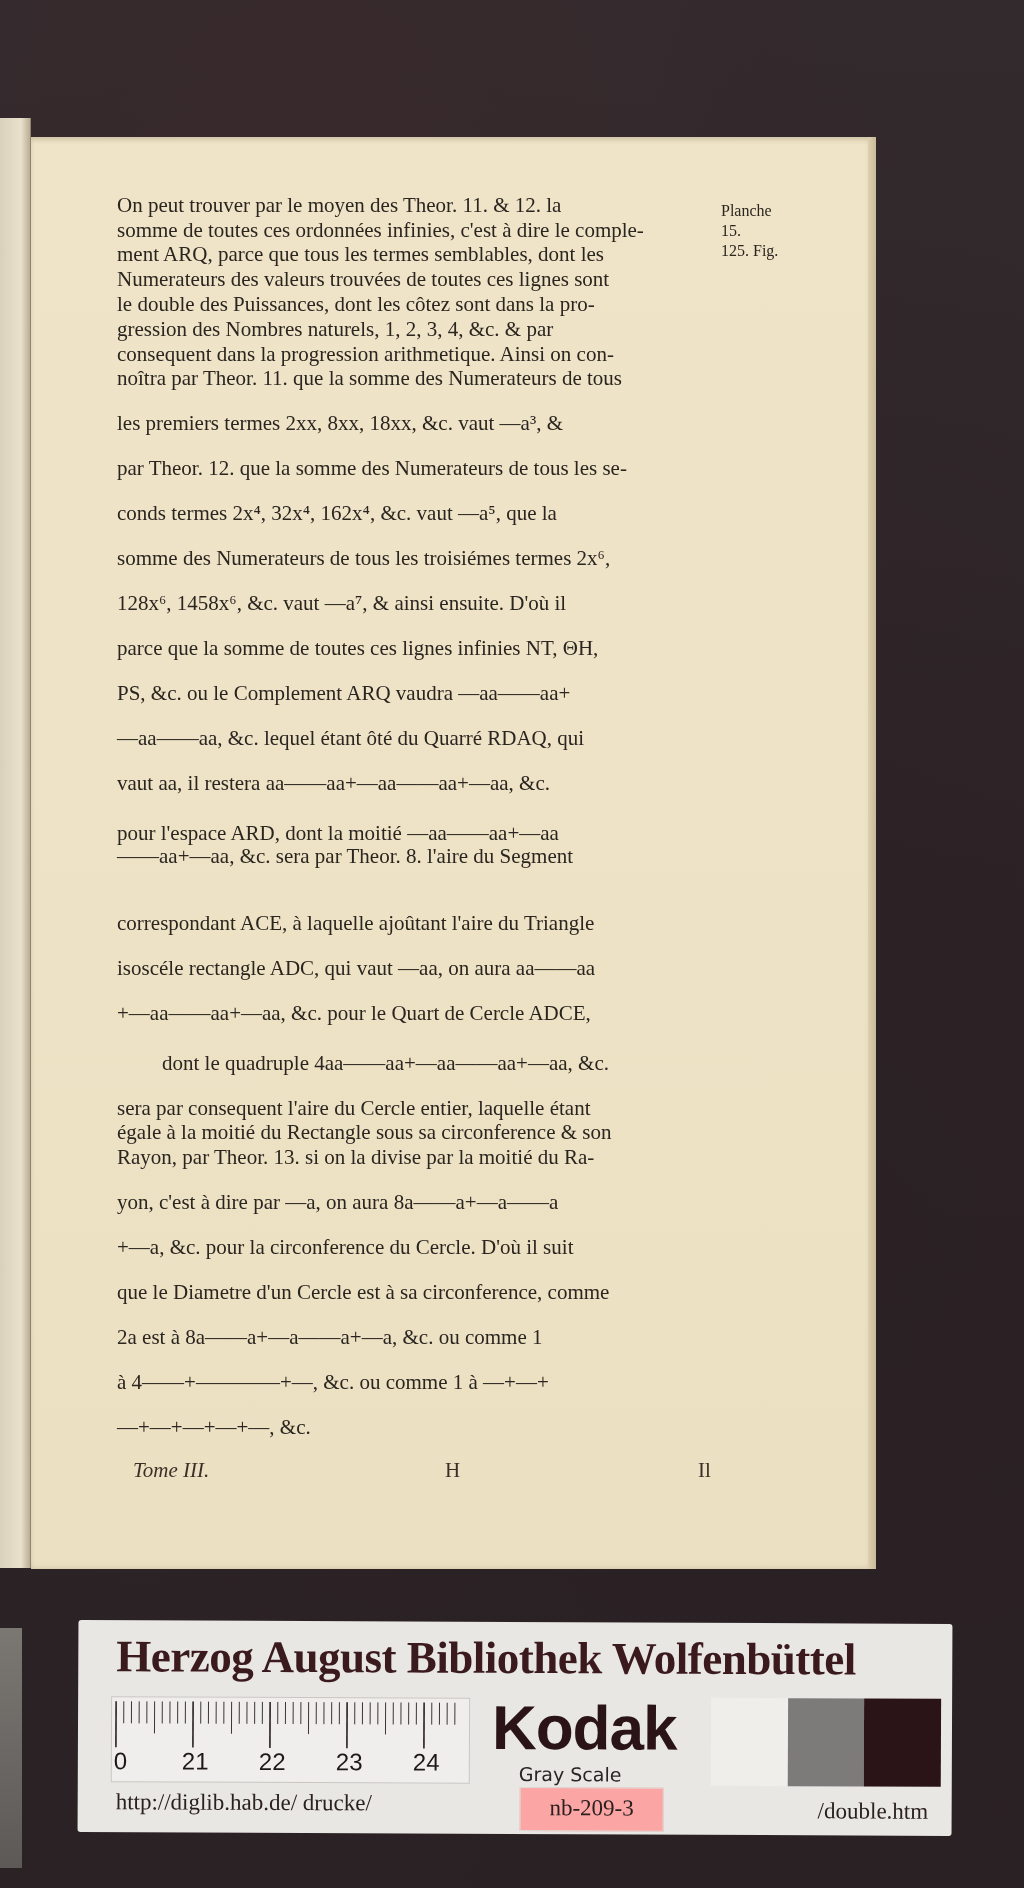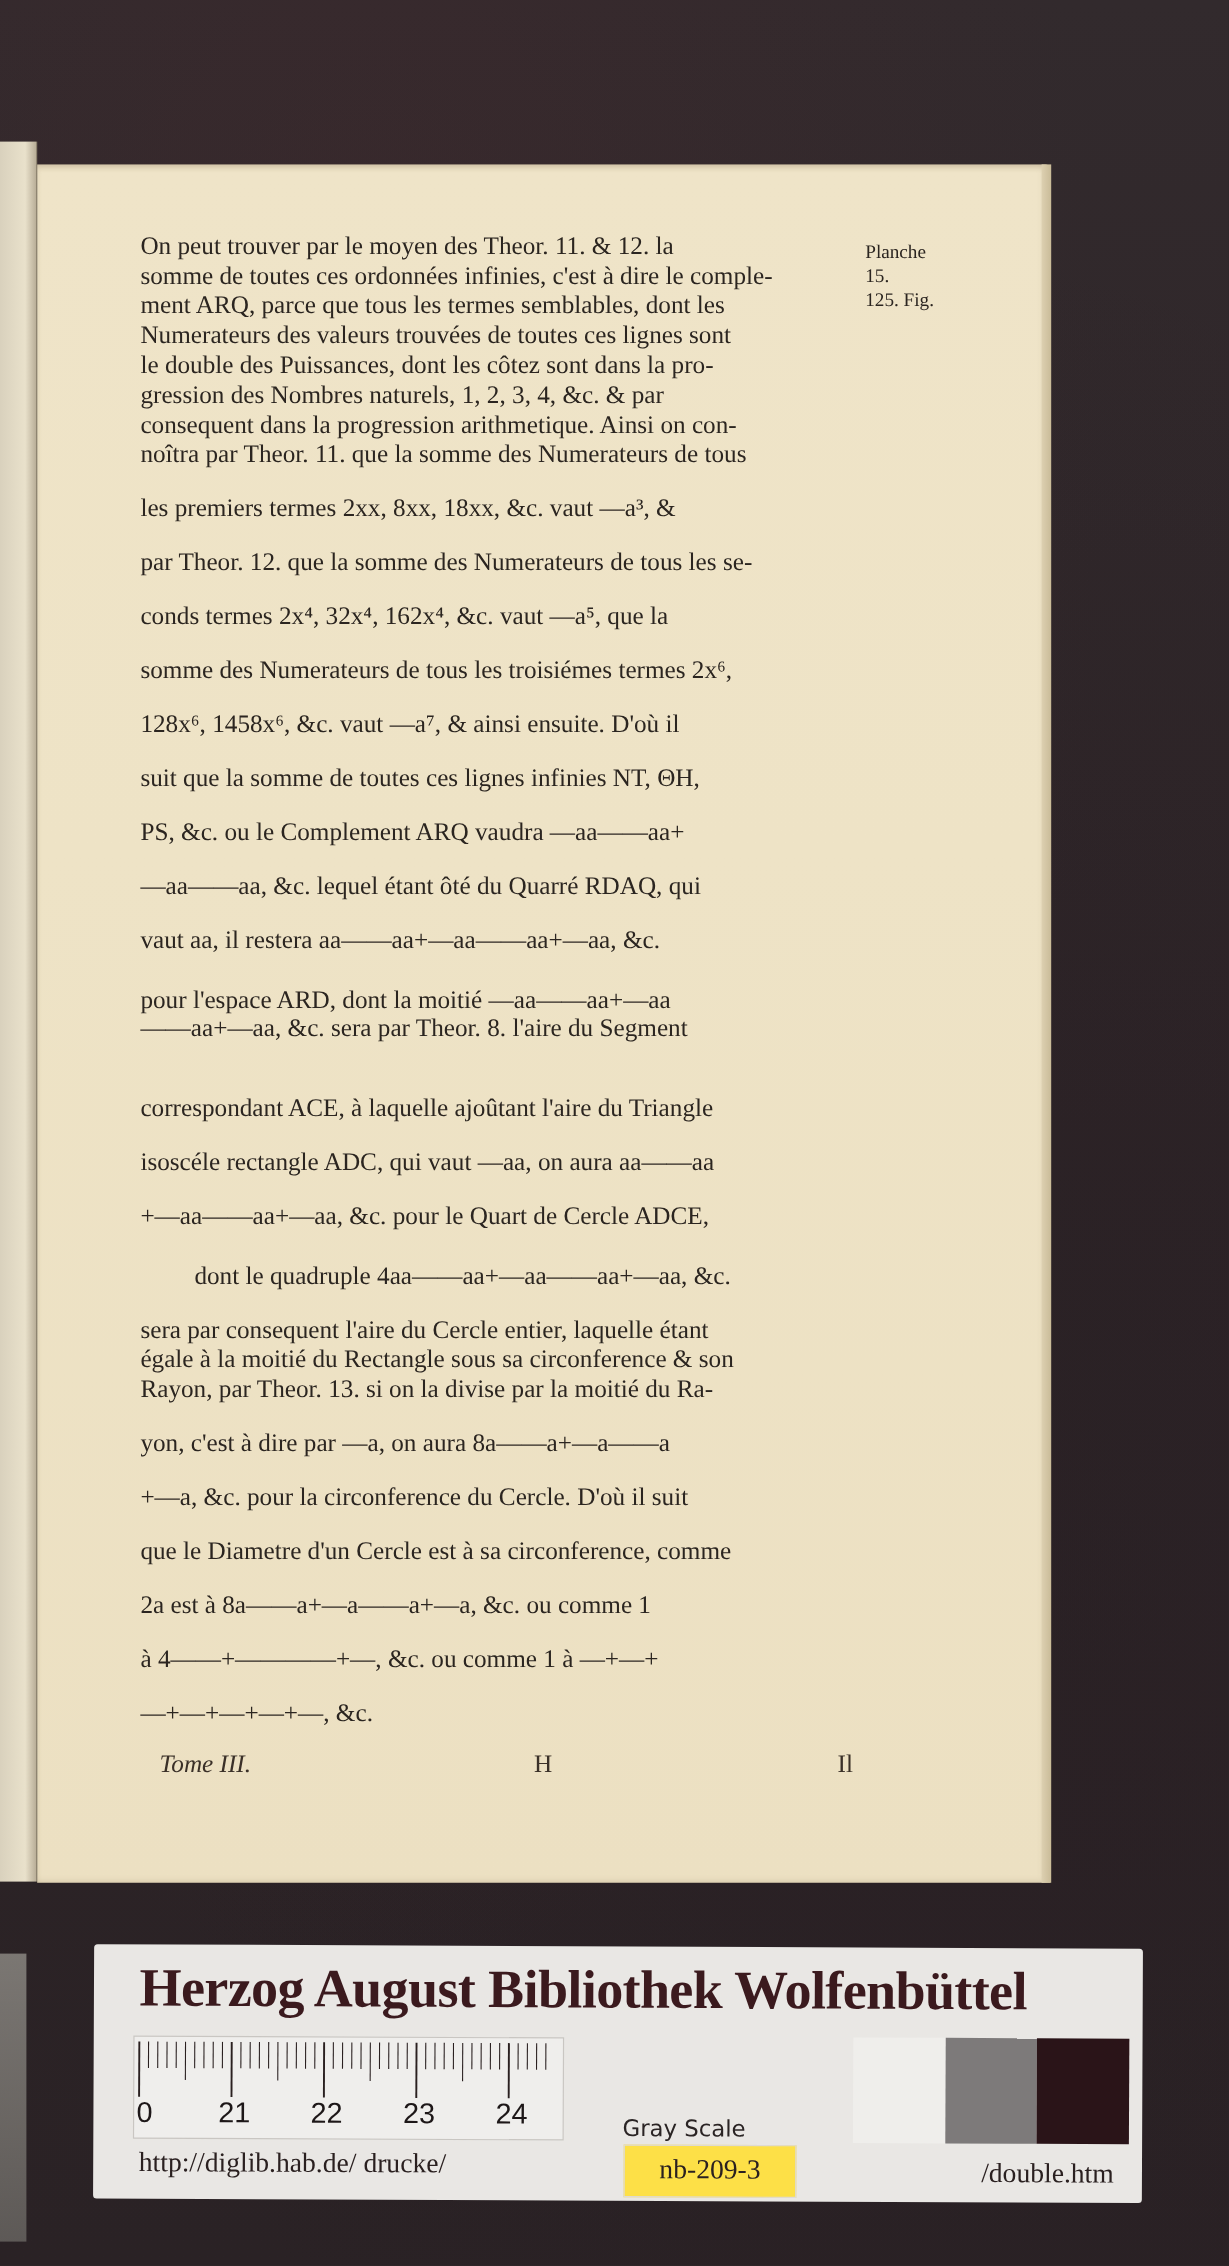--- a/index.html
+++ b/index.html
@@ -94,21 +94,21 @@
   }
   .grayscale-label {
     position:absolute; left:441px; top:141px;
     font-family:"DejaVu Sans", sans-serif; font-size:19px; color:#2a2424;
   }
   .swatches { position:absolute; left:633px; top:75px; width:230px; height:88px; display:flex; }
   .swatch { flex:1; }
   .url-left { position:absolute; left:38px; top:169px;
     font-family:"Liberation Serif", serif; font-size:23px; color:#2a2020; }
   .shelfmark { position:absolute; left:442px; top:165px; width:142px; height:42px;
-    background:#fde047; border:1px solid #dedad5; text-align:center;
+    background:#fca5a5; border:1px solid #dedad5; text-align:center;
     font-family:"Liberation Serif", serif; font-size:23px; color:#2a2020; line-height:40px; }
   .url-right { position:absolute; left:740px; top:175px;
     font-family:"Liberation Serif", serif; font-size:23px; color:#2a2020; }
 </style>
 </head>
 <body>
 
 <div class="bg-grain"></div>
 <div class="left-page"></div>
 <div class="left-page-lower"></div>
@@ -122,21 +122,21 @@
       <div class="line" style="top: 131px;">Numerateurs des valeurs trouvées de toutes ces lignes sont</div>
       <div class="line" style="top: 156px;">le double des Puissances, dont les côtez sont dans la pro-</div>
       <div class="line" style="top: 181px;">gression des Nombres naturels, 1, 2, 3, 4, &amp;c. &amp; par</div>
       <div class="line" style="top: 206px;">consequent dans la progression arithmetique. Ainsi on con-</div>
       <div class="line" style="top: 230px;">noîtra par Theor. 11. que la somme des Numerateurs de tous</div>
       <div class="line" style="top: 275px;">les premiers termes 2xx, 8xx, 18xx, &amp;c. vaut —a³, &amp;</div>
       <div class="line" style="top: 320px;">par Theor. 12. que la somme des Numerateurs de tous les se-</div>
       <div class="line" style="top: 365px;">conds termes 2x⁴, 32x⁴, 162x⁴, &amp;c. vaut —a⁵, que la</div>
       <div class="line" style="top: 410px;">somme des Numerateurs de tous les troisiémes termes 2x⁶,</div>
       <div class="line" style="top: 455px;">128x⁶, 1458x⁶, &amp;c. vaut —a⁷, &amp; ainsi ensuite. D'où il</div>
-      <div class="line" style="top: 500px;">suit que la somme de toutes ces lignes infinies NT, ΘH,</div>
+      <div class="line" style="top: 500px;">parce que la somme de toutes ces lignes infinies NT, ΘH,</div>
       <div class="line" style="top: 545px;">PS, &amp;c. ou le Complement ARQ vaudra —aa——aa+</div>
       <div class="line" style="top: 590px;">—aa——aa, &amp;c. lequel étant ôté du Quarré RDAQ, qui</div>
       <div class="line" style="top: 635px;">vaut aa, il restera aa——aa+—aa——aa+—aa, &amp;c.</div>
       <div class="line" style="top: 685px;">pour l'espace ARD, dont la moitié —aa——aa+—aa</div>
       <div class="line" style="top: 708px;">——aa+—aa, &amp;c. sera par Theor. 8. l'aire du Segment</div>
       <div class="line" style="top: 775px;">correspondant ACE, à laquelle ajoûtant l'aire du Triangle</div>
       <div class="line" style="top: 820px;">isoscéle rectangle ADC, qui vaut —aa, on aura aa——aa</div>
       <div class="line" style="top: 865px;">+—aa——aa+—aa, &amp;c. pour le Quart de Cercle ADCE,</div>
       <div class="line" style="top: 915px; margin-left: 45px;">dont le quadruple 4aa——aa+—aa——aa+—aa, &amp;c.</div>
       <div class="line" style="top: 960px;">sera par consequent l'aire du Cercle entier, laquelle étant</div>
@@ -216,20 +216,21 @@
       </svg>
     <div class="ruler-labels">
       <span style="left:0px">0</span>
       <span style="left:68px">21</span>
       <span style="left:145px">22</span>
       <span style="left:222px">23</span>
       <span style="left:299px">24</span>
     </div>
   </div>
 
+  <div class="kodak">Kodak</div>
   <div class="grayscale-label">Gray Scale</div>
 
   <div class="swatches">
     <div class="swatch" style="background: rgb(239, 238, 235);"></div>
     <div class="swatch" style="background: rgb(125, 122, 122);"></div>
     <div class="swatch" style="background: rgb(42, 20, 24);"></div>
   </div>
 
   <div class="url-left">http://diglib.hab.de/ drucke/</div>
   <div class="shelfmark">nb-209-3</div>

